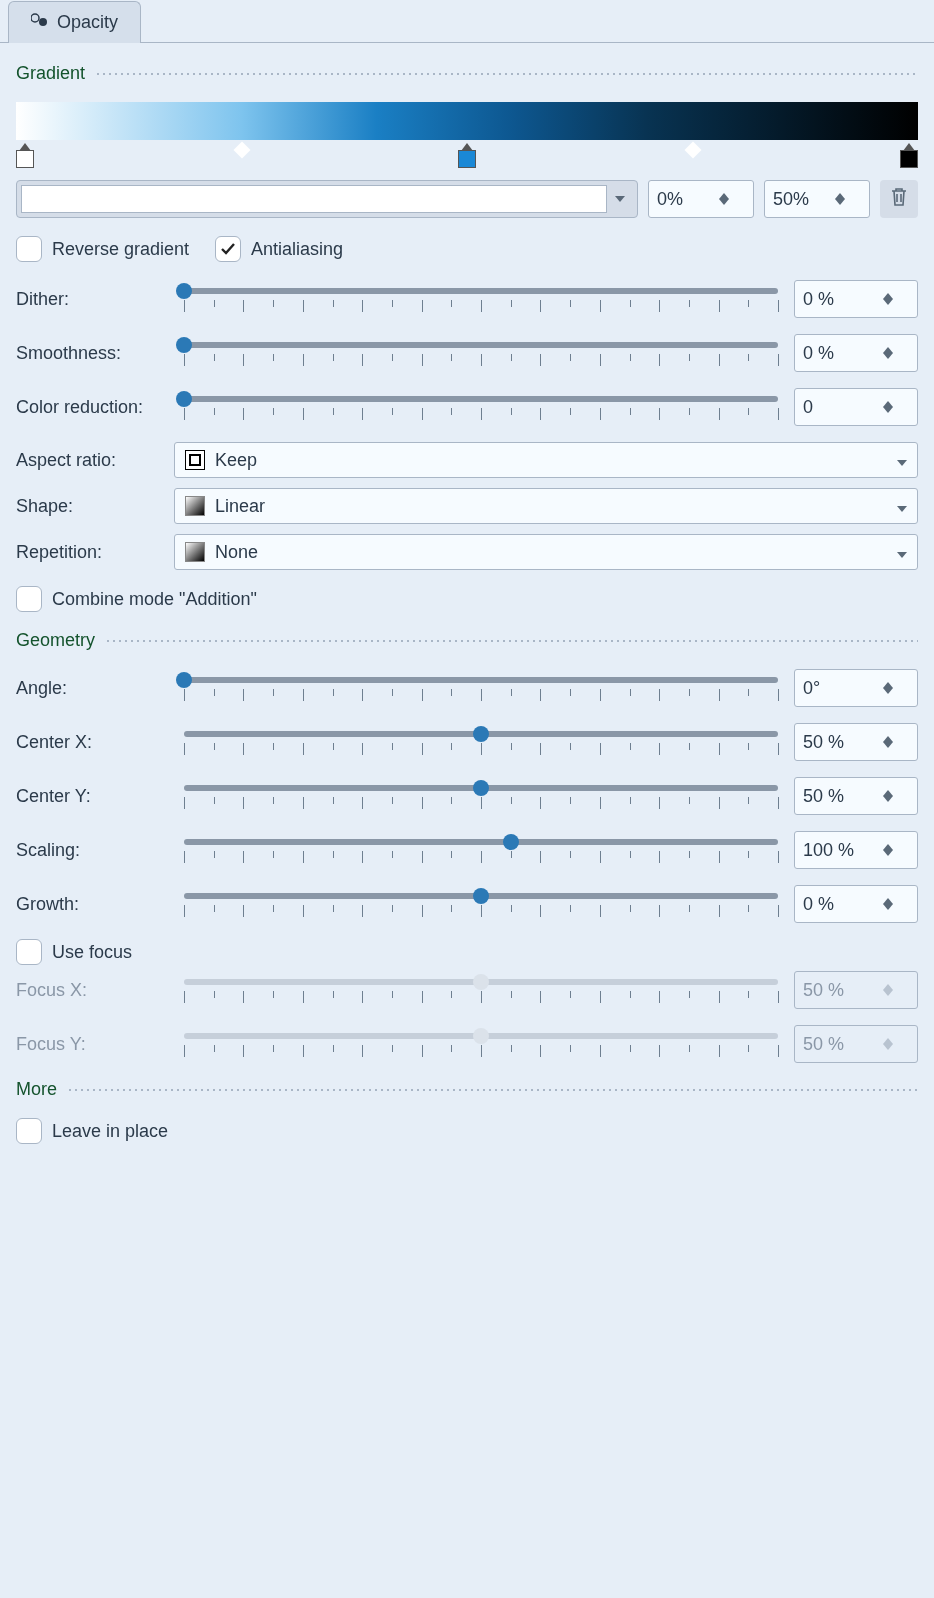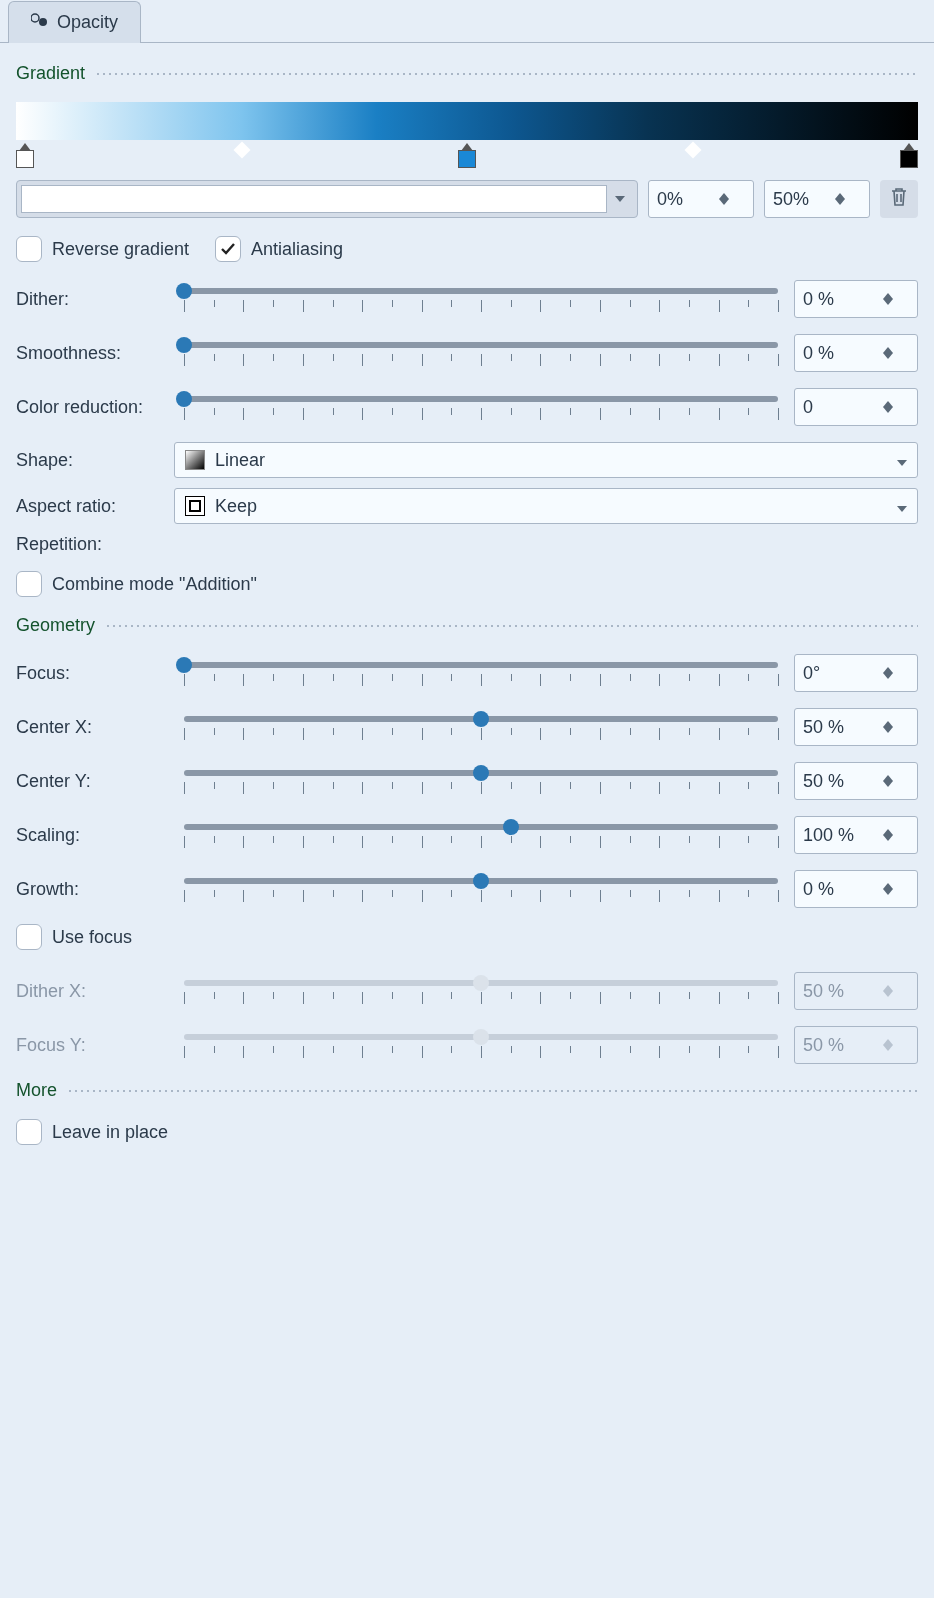--- a/index.html
+++ b/index.html
@@ -445,57 +445,64 @@
           </svg>
         <svg width="10" height="6">
             <path d="M0 0h10L5 6z" fill="#5a6978"></path>
           </svg>
       </div>
     </div>
   </div>
 
 
 <div class="select-row">
-  <div class="label">Shape:</div>
-  <div class="select">
-    <span class="sel-icon" style="background:linear-gradient(135deg,#fff,#000);border:1px solid #888"></span>
-    <span>Linear</span>
-    <span class="caret"><svg width="10" height="6">
-            <path d="M0 0l5 6 5-6z" fill="#5a6978"></path>
-          </svg></span>
-  </div>
-</div>
-<div class="select-row">
   <div class="label">Aspect ratio:</div>
   <div class="select">
     <span class="sel-icon" style="background:#fff;border:1px solid #000;position:relative">
           <span style="position:absolute;inset:3px;border:2px solid #000"></span>
         </span>
     <span>Keep</span>
     <span class="caret"><svg width="10" height="6">
             <path d="M0 0l5 6 5-6z" fill="#5a6978"></path>
           </svg></span>
   </div>
 </div>
+<div class="select-row">
+  <div class="label">Shape:</div>
+  <div class="select">
+    <span class="sel-icon" style="background:linear-gradient(135deg,#fff,#000);border:1px solid #888"></span>
+    <span>Linear</span>
+    <span class="caret"><svg width="10" height="6">
+            <path d="M0 0l5 6 5-6z" fill="#5a6978"></path>
+          </svg></span>
+  </div>
+</div>
 <div class="select-row" style="margin-bottom:16px">
   <div class="label">Repetition:</div>
+  <div class="select">
+    <span class="sel-icon" style="background:linear-gradient(135deg,#fff,#000);border:1px solid #888"></span>
+    <span>None</span>
+    <span class="caret"><svg width="10" height="6">
+            <path d="M0 0l5 6 5-6z" fill="#5a6978"></path>
+          </svg></span>
+  </div>
 </div>
 
 <div class="check" style="margin-bottom:18px">
   <div class="cbox"></div>
   <span>Combine mode "Addition"</span>
 </div>
 
 <div class="section-header">
   <div class="title">Geometry</div>
   <div class="dots"></div>
 </div>
 
 <div class="slider-row">
-    <div class="label">Focus:</div>
+    <div class="label">Angle:</div>
     <div class="slider-track">
       <div class="track-line"></div>
       <div class="thumb" style="left:0%"></div>
       <div class="ticks">
           <div class="tick major" style="left:0%"></div>
           <div class="tick minor" style="left:5%"></div>
           <div class="tick major" style="left:10%"></div>
           <div class="tick minor" style="left:15%"></div>
           <div class="tick major" style="left:20%"></div>
           <div class="tick minor" style="left:25%"></div>
@@ -687,27 +694,27 @@
             <path d="M5 0l5 6H0z" fill="#5a6978"></path>
           </svg>
         <svg width="10" height="6">
             <path d="M0 0h10L5 6z" fill="#5a6978"></path>
           </svg>
       </div>
     </div>
   </div>
 
 
-<div class="check" style="margin-bottom:22px">
+<div class="check" style="margin-bottom:6px">
   <div class="cbox"></div>
   <span>Use focus</span>
 </div>
 
 <div class="slider-row">
-    <div class="label disabled">Dither X:</div>
+    <div class="label disabled">Focus X:</div>
     <div class="slider-track">
       <div class="track-line disabled"></div>
       <div class="thumb disabled" style="left:50%"></div>
       <div class="ticks">
           <div class="tick major" style="left:0%"></div>
           <div class="tick minor" style="left:5%"></div>
           <div class="tick major" style="left:10%"></div>
           <div class="tick minor" style="left:15%"></div>
           <div class="tick major" style="left:20%"></div>
           <div class="tick minor" style="left:25%"></div>

